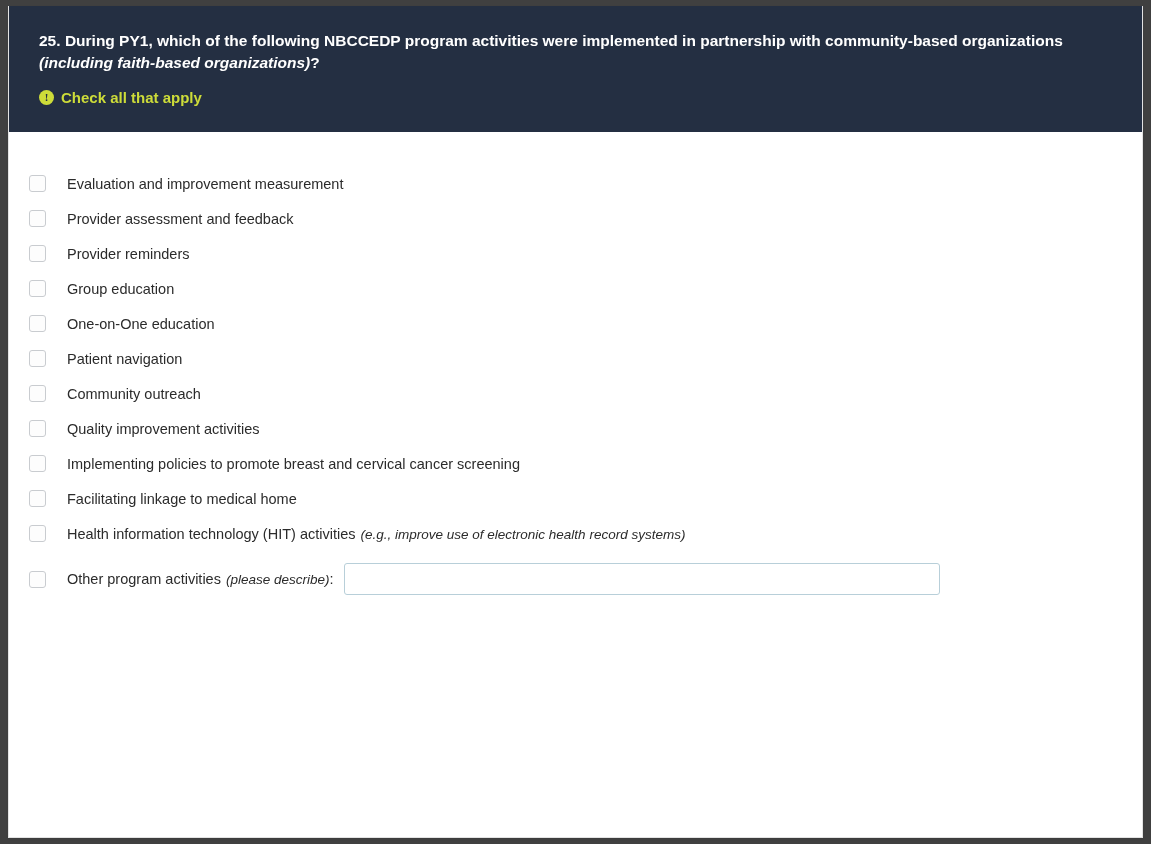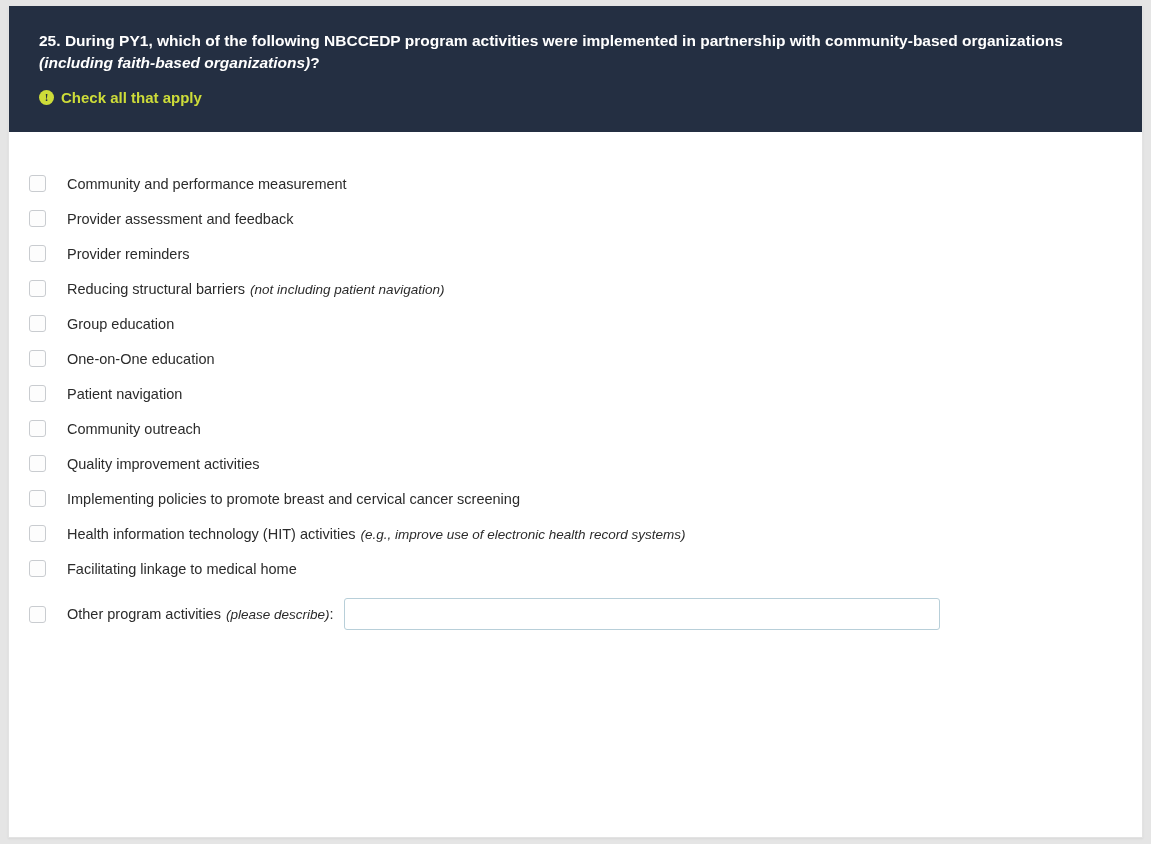--- a/index.html
+++ b/index.html
@@ -10,21 +10,21 @@
   body {
     width: 1151px;
     height: 844px;
     font-family: "Liberation Sans", sans-serif;
     -webkit-font-smoothing: antialiased;
   }
   .page {
     position: relative;
     width: 1151px;
     height: 844px;
-    background: #e5e5e5;
+    background: #404040;
     box-sizing: border-box;
   }
   .card {
     position: absolute;
     left: 8px;
     top: 6px;
     width: 1135px;
     height: 832px;
     background: #ffffff;
     border: 1px solid #e3e3e3;
@@ -150,38 +150,34 @@
       <div class="check-all">
         <span class="info-icon">!</span>
         <span>Check all that apply</span>
       </div>
     </div>
 
     <div class="options">
 
       <div class="option-row">
         <span class="cb"></span>
-        <span class="option-label"><span>Community and performance measurement</span><span class="note"></span></span>
+        <span class="option-label"><span>Evaluation and improvement measurement</span><span class="note"></span></span>
       </div>
 
       <div class="option-row">
         <span class="cb"></span>
         <span class="option-label"><span>Provider assessment and feedback</span><span class="note"></span></span>
       </div>
 
       <div class="option-row">
         <span class="cb"></span>
         <span class="option-label"><span>Provider reminders</span><span class="note"></span></span>
       </div>
 
 
-      <div class="option-row">
-        <span class="cb"></span>
-        <span class="option-label"><span>Reducing structural barriers</span><span class="note">(not including patient navigation)</span></span>
-      </div>
 
 
 
       <div class="option-row">
         <span class="cb"></span>
         <span class="option-label"><span>Group education</span><span class="note"></span></span>
       </div>
 
       <div class="option-row">
         <span class="cb"></span>
@@ -205,26 +201,26 @@
       </div>
 
       <div class="option-row">
         <span class="cb"></span>
         <span class="option-label"><span>Implementing policies to promote breast and cervical cancer screening</span><span class="note"></span></span>
       </div>
 
 
       <div class="option-row">
         <span class="cb"></span>
+        <span class="option-label"><span>Facilitating linkage to medical home</span><span class="note"></span></span>
+      </div>
+
+      <div class="option-row">
+        <span class="cb"></span>
         <span class="option-label"><span>Health information technology (HIT) activities</span><span class="note">(e.g., improve use of electronic health record systems)</span></span>
-      </div>
-
-      <div class="option-row">
-        <span class="cb"></span>
-        <span class="option-label"><span>Facilitating linkage to medical home</span><span class="note"></span></span>
       </div>
 
       <div class="option-row other-row">
         <span class="cb"></span>
         <span class="option-label other-text"><span>Other program activities</span><span class="note">(please describe)</span><span>:</span></span>
         <input class="other-input" type="text" value="" placeholder="" style="">
       </div>
 
     </div>
   </div>

